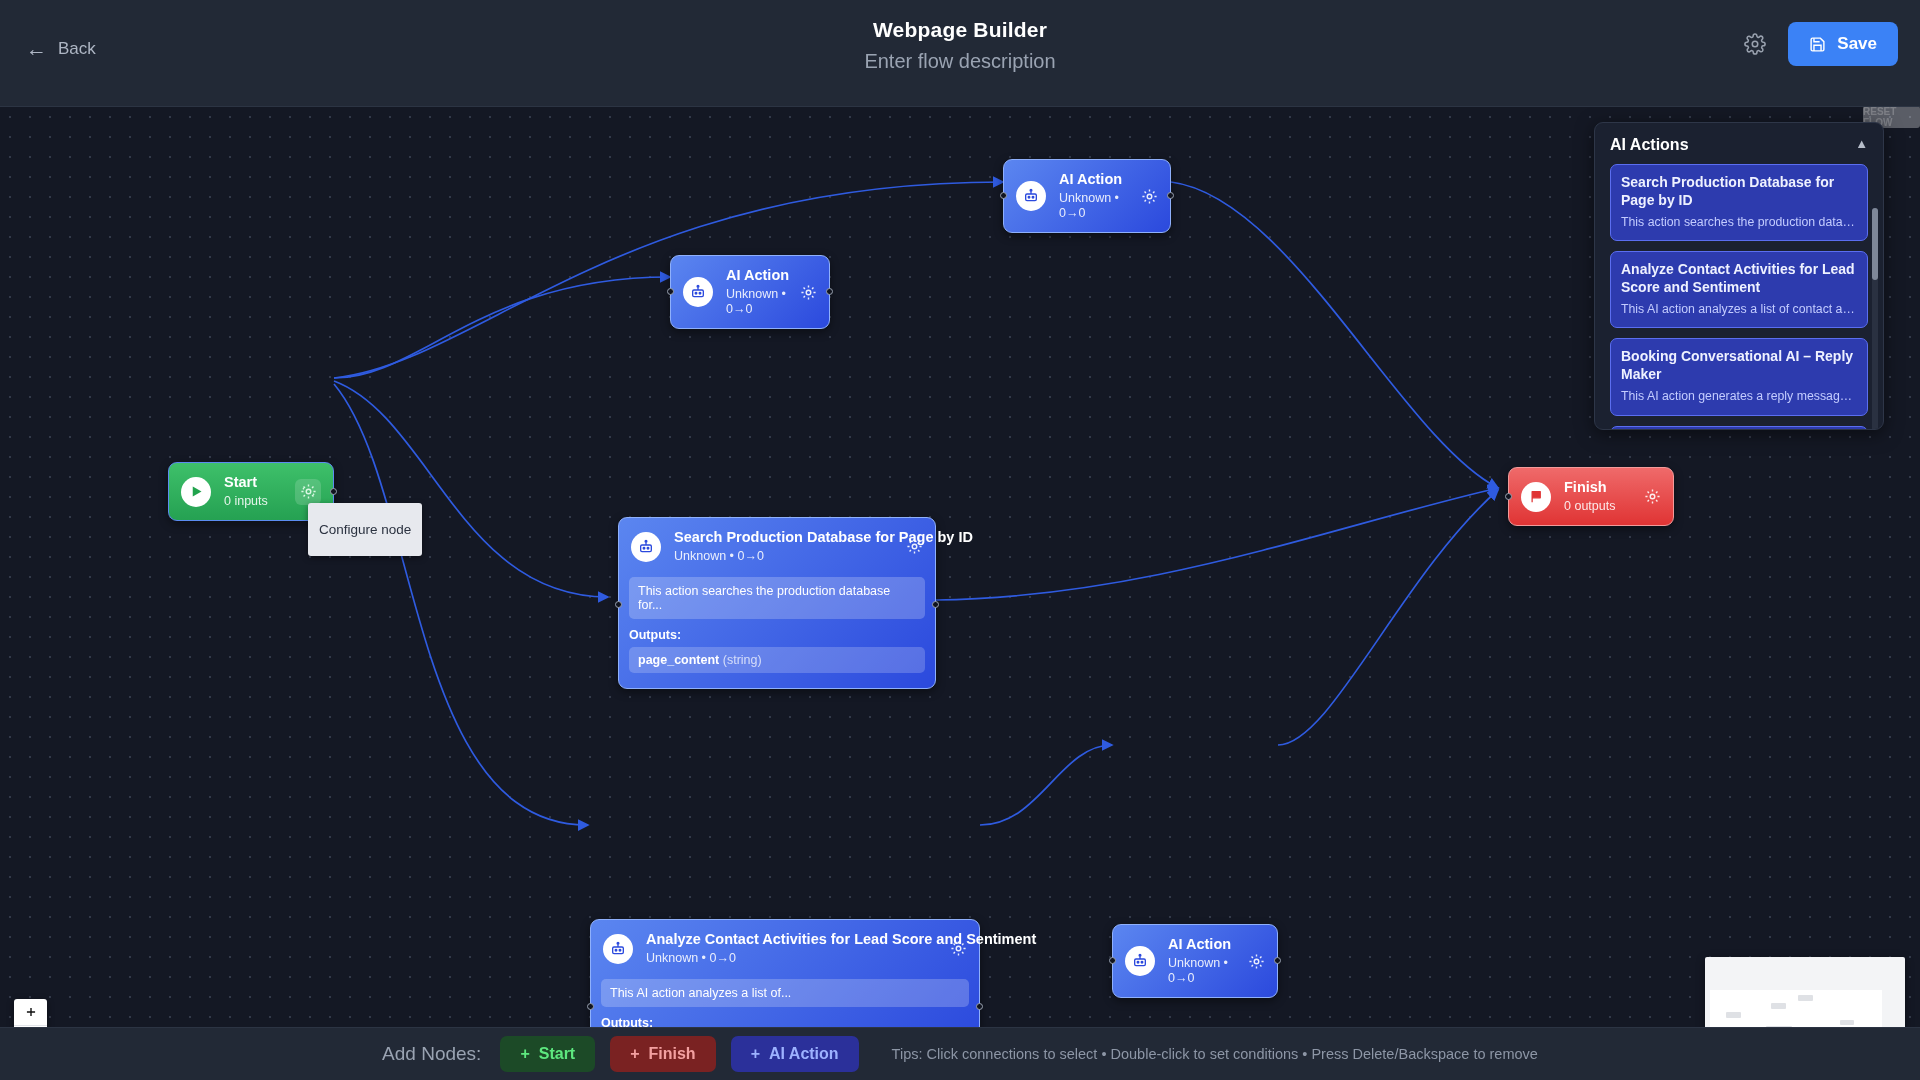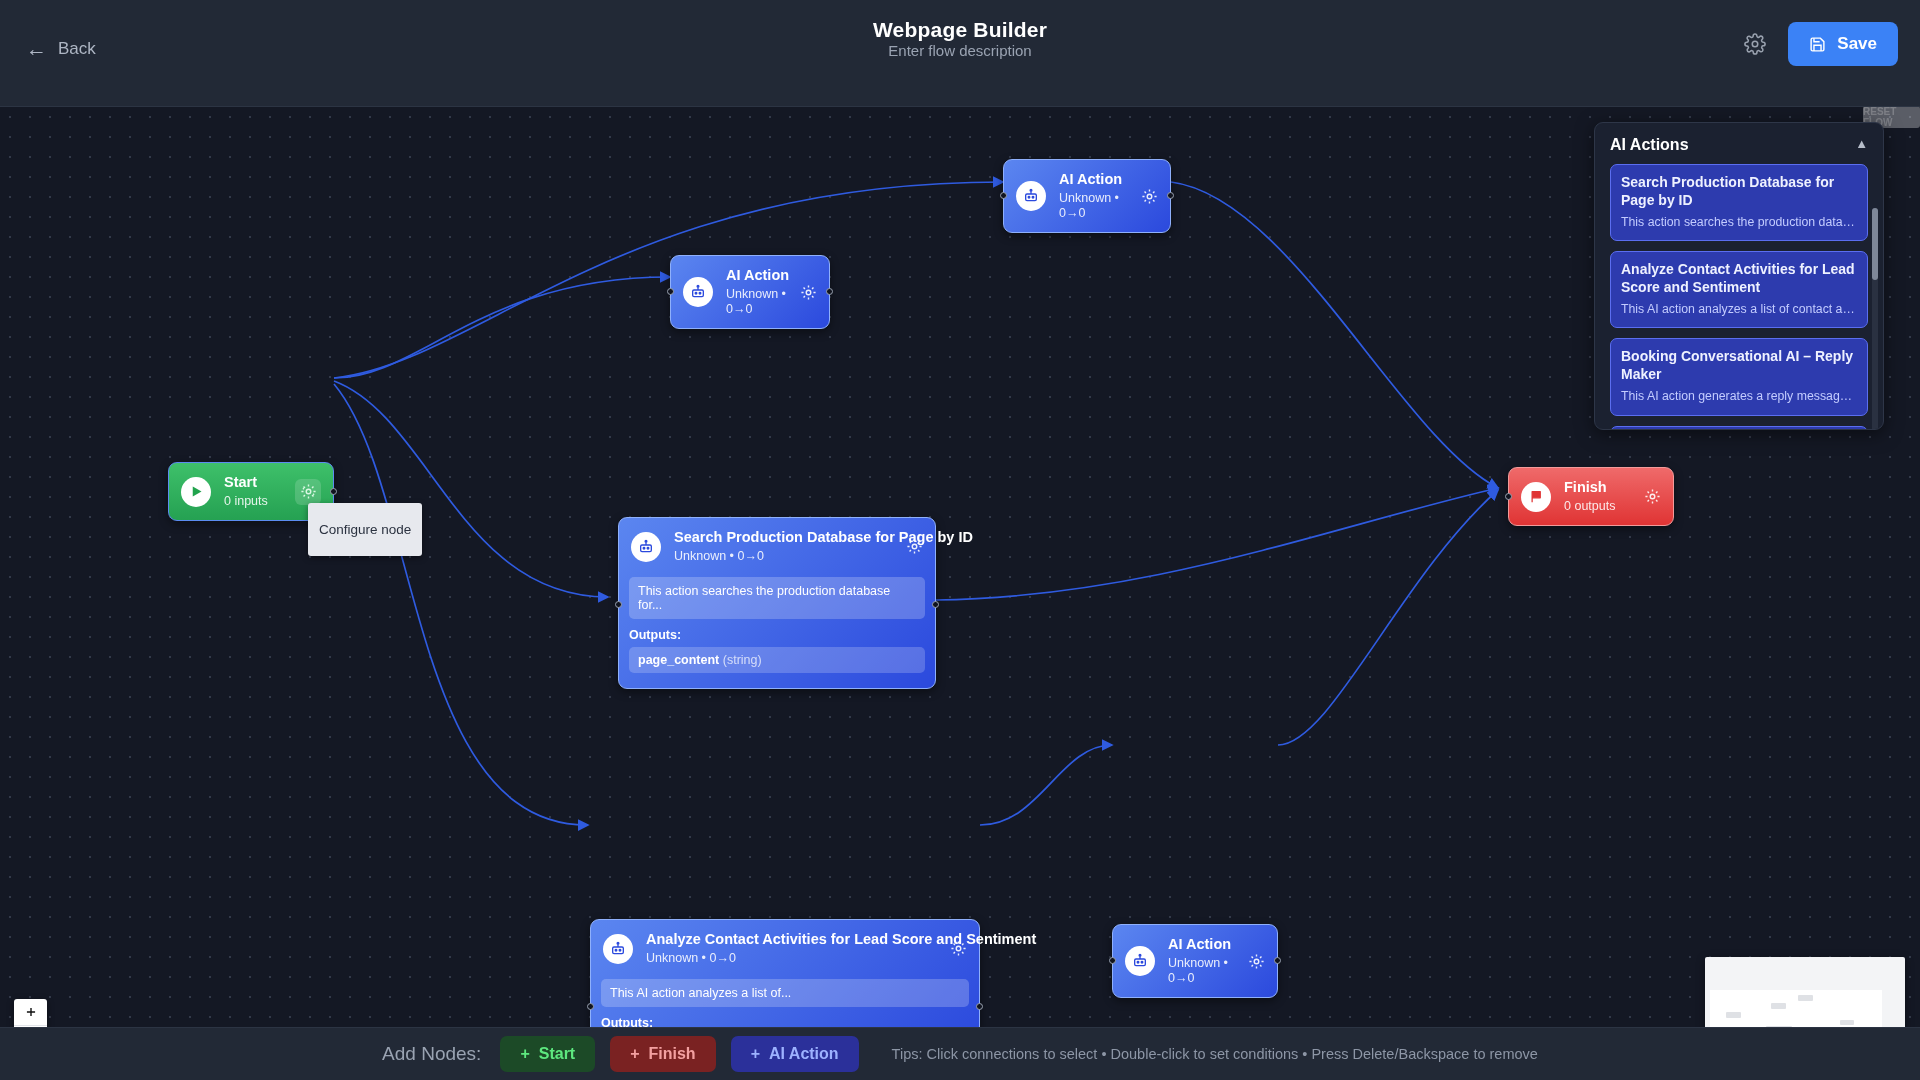--- a/index.html
+++ b/index.html
@@ -22,21 +22,21 @@
     position: absolute; left: 26px; top: 38px;
     display: flex; align-items: center; gap: 11px;
     color: #aeb6c4; font-size: 17px; cursor: pointer;
   }
   #back-btn .arrow { font-size: 21px; line-height: 1; color: #aeb6c4; }
   #title-wrap {
     position: absolute; left: 0; top: 18px; width: 1920px;
     text-align: center; pointer-events: none;
   }
   #page-title { font-size: 21px; font-weight: bold; color: #ffffff; letter-spacing: .2px; }
-  #flow-desc { margin-top: 0; font-size: 15px; color: #9aa3b2; }
+  #flow-desc { margin-top: 8px; font-size: 20px; color: #9aa3b2; }
   #header-right {
     position: absolute; right: 22px; top: 22px;
     display: flex; align-items: center; gap: 22px;
   }
   #gear-header { width: 22px; height: 22px; cursor: pointer; opacity: .85; }
   #save-btn {
     display: flex; align-items: center; gap: 11px;
     background: #3b82f6; border-radius: 8px;
     padding: 12px 21px; color: #fff; font-size: 17px; font-weight: bold;
     cursor: pointer; border: none;

